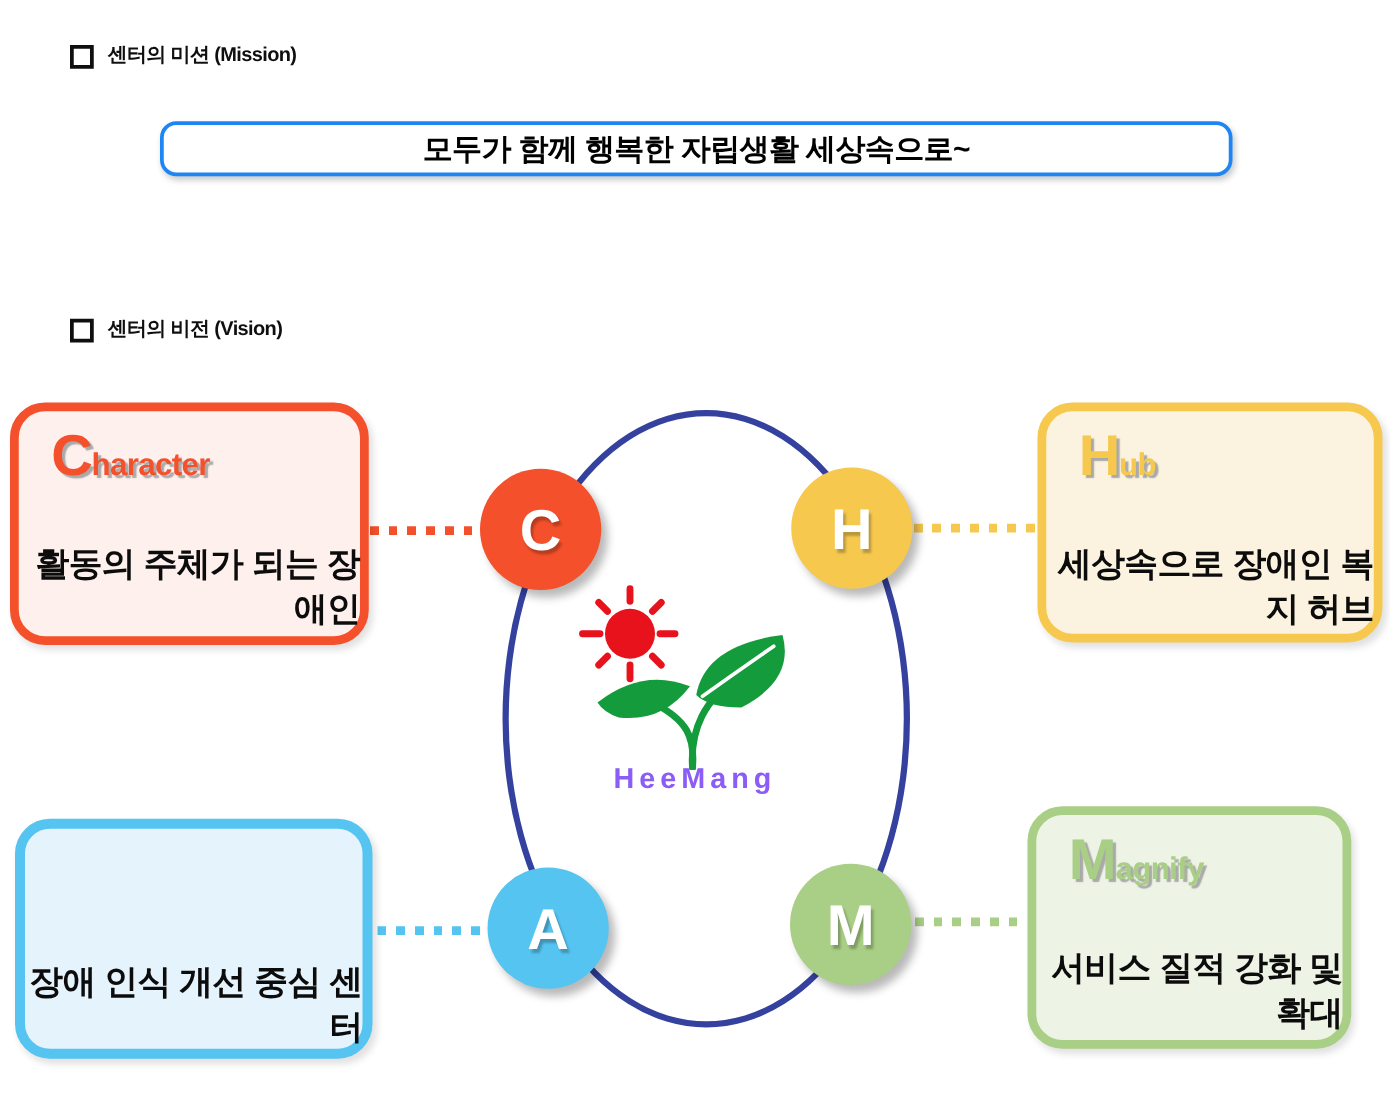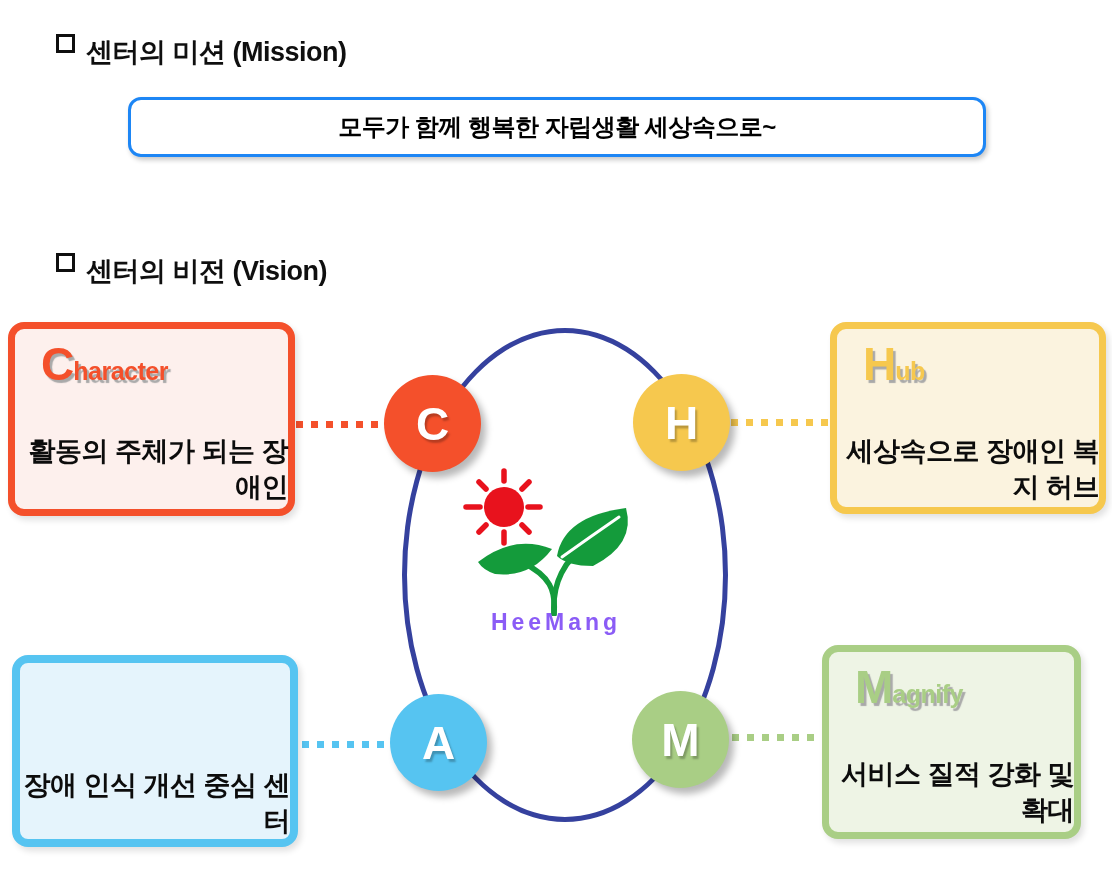--- a/index.html
+++ b/index.html
@@ -2,31 +2,31 @@
 <html><head>
 <meta charset="utf-8">
 <style>
   html,body{margin:0;padding:0;background:#fff;}
   #page{
     position:relative;width:1112px;height:889px;background:#ffffff;
     font-family:"Liberation Sans","DejaVu Sans",sans-serif;overflow:hidden;
   }
   
   .section-heading{
-    position:absolute;display:flex;align-items:flex-start;gap:11px;
-    font-size:27px;font-weight:700;color:#0f0f0f;letter-spacing:-0.5px;padding-left:38px;
+    position:absolute;display:flex;align-items:flex-end;gap:11px;
+    font-size:16px;font-weight:700;color:#0f0f0f;letter-spacing:-0.5px;padding-left:38px;
   }
   .square-bullet{
     width:13px;height:13px;border:3.5px solid #0f0f0f;background:#fff;flex:0 0 auto;
   }
   #mission-heading{left:18px;top:34px;}
   #vision-heading{left:18px;top:253px;}
   
   #mission-box{
-    position:absolute;left:128px;top:97px;width:858px;height:60px;box-sizing:border-box;
+    position:absolute;left:128px;top:97px;width:858px;height:44px;box-sizing:border-box;
     border:3px solid #1D86F5;border-radius:13px;background:#fff;
     box-shadow:2px 3px 5px rgba(0,0,0,0.22);
     display:flex;align-items:center;justify-content:center;
   }
   #mission-box .statement{
     font-size:24px;font-weight:700;color:#000;letter-spacing:-0.5px;
   }
   
   #vision-ellipse{
     position:absolute;left:402px;top:328px;width:326px;height:494px;box-sizing:border-box;
@@ -45,21 +45,21 @@
   #circle-hub{left:633px;top:374px;}
   #circle-announce{left:390px;top:694px;}
   #circle-magnify{left:632px;top:691px;}
   .connector{position:absolute;height:7px;z-index:2;}
   #connector-character{left:296px;top:421px;width:90px;}
   #connector-hub{left:731px;top:419px;width:97px;}
   #connector-announce{left:302px;top:741px;width:90px;}
   #connector-magnify{left:732px;top:734px;width:88px;}
   
   .vision-box{
-    position:absolute;box-sizing:border-box;border-radius:16px;z-index:2;
+    position:absolute;box-sizing:border-box;border-radius:28px;z-index:2;
     box-shadow:3px 4px 6px rgba(0,0,0,0.12);
   }
   #box-character{left:8px;top:322px;width:287px;height:194px;}
   #box-hub{left:830px;top:322px;width:276px;height:192px;}
   #box-announce{left:12px;top:655px;width:286px;height:192px;}
   #box-magnify{left:822px;top:645px;width:259px;height:194px;}
   .box-title{
     position:absolute;left:26px;top:12px;line-height:1;white-space:nowrap;
     text-shadow:2.5px 2.5px 1px #a9a9a9;font-weight:800;
   }

